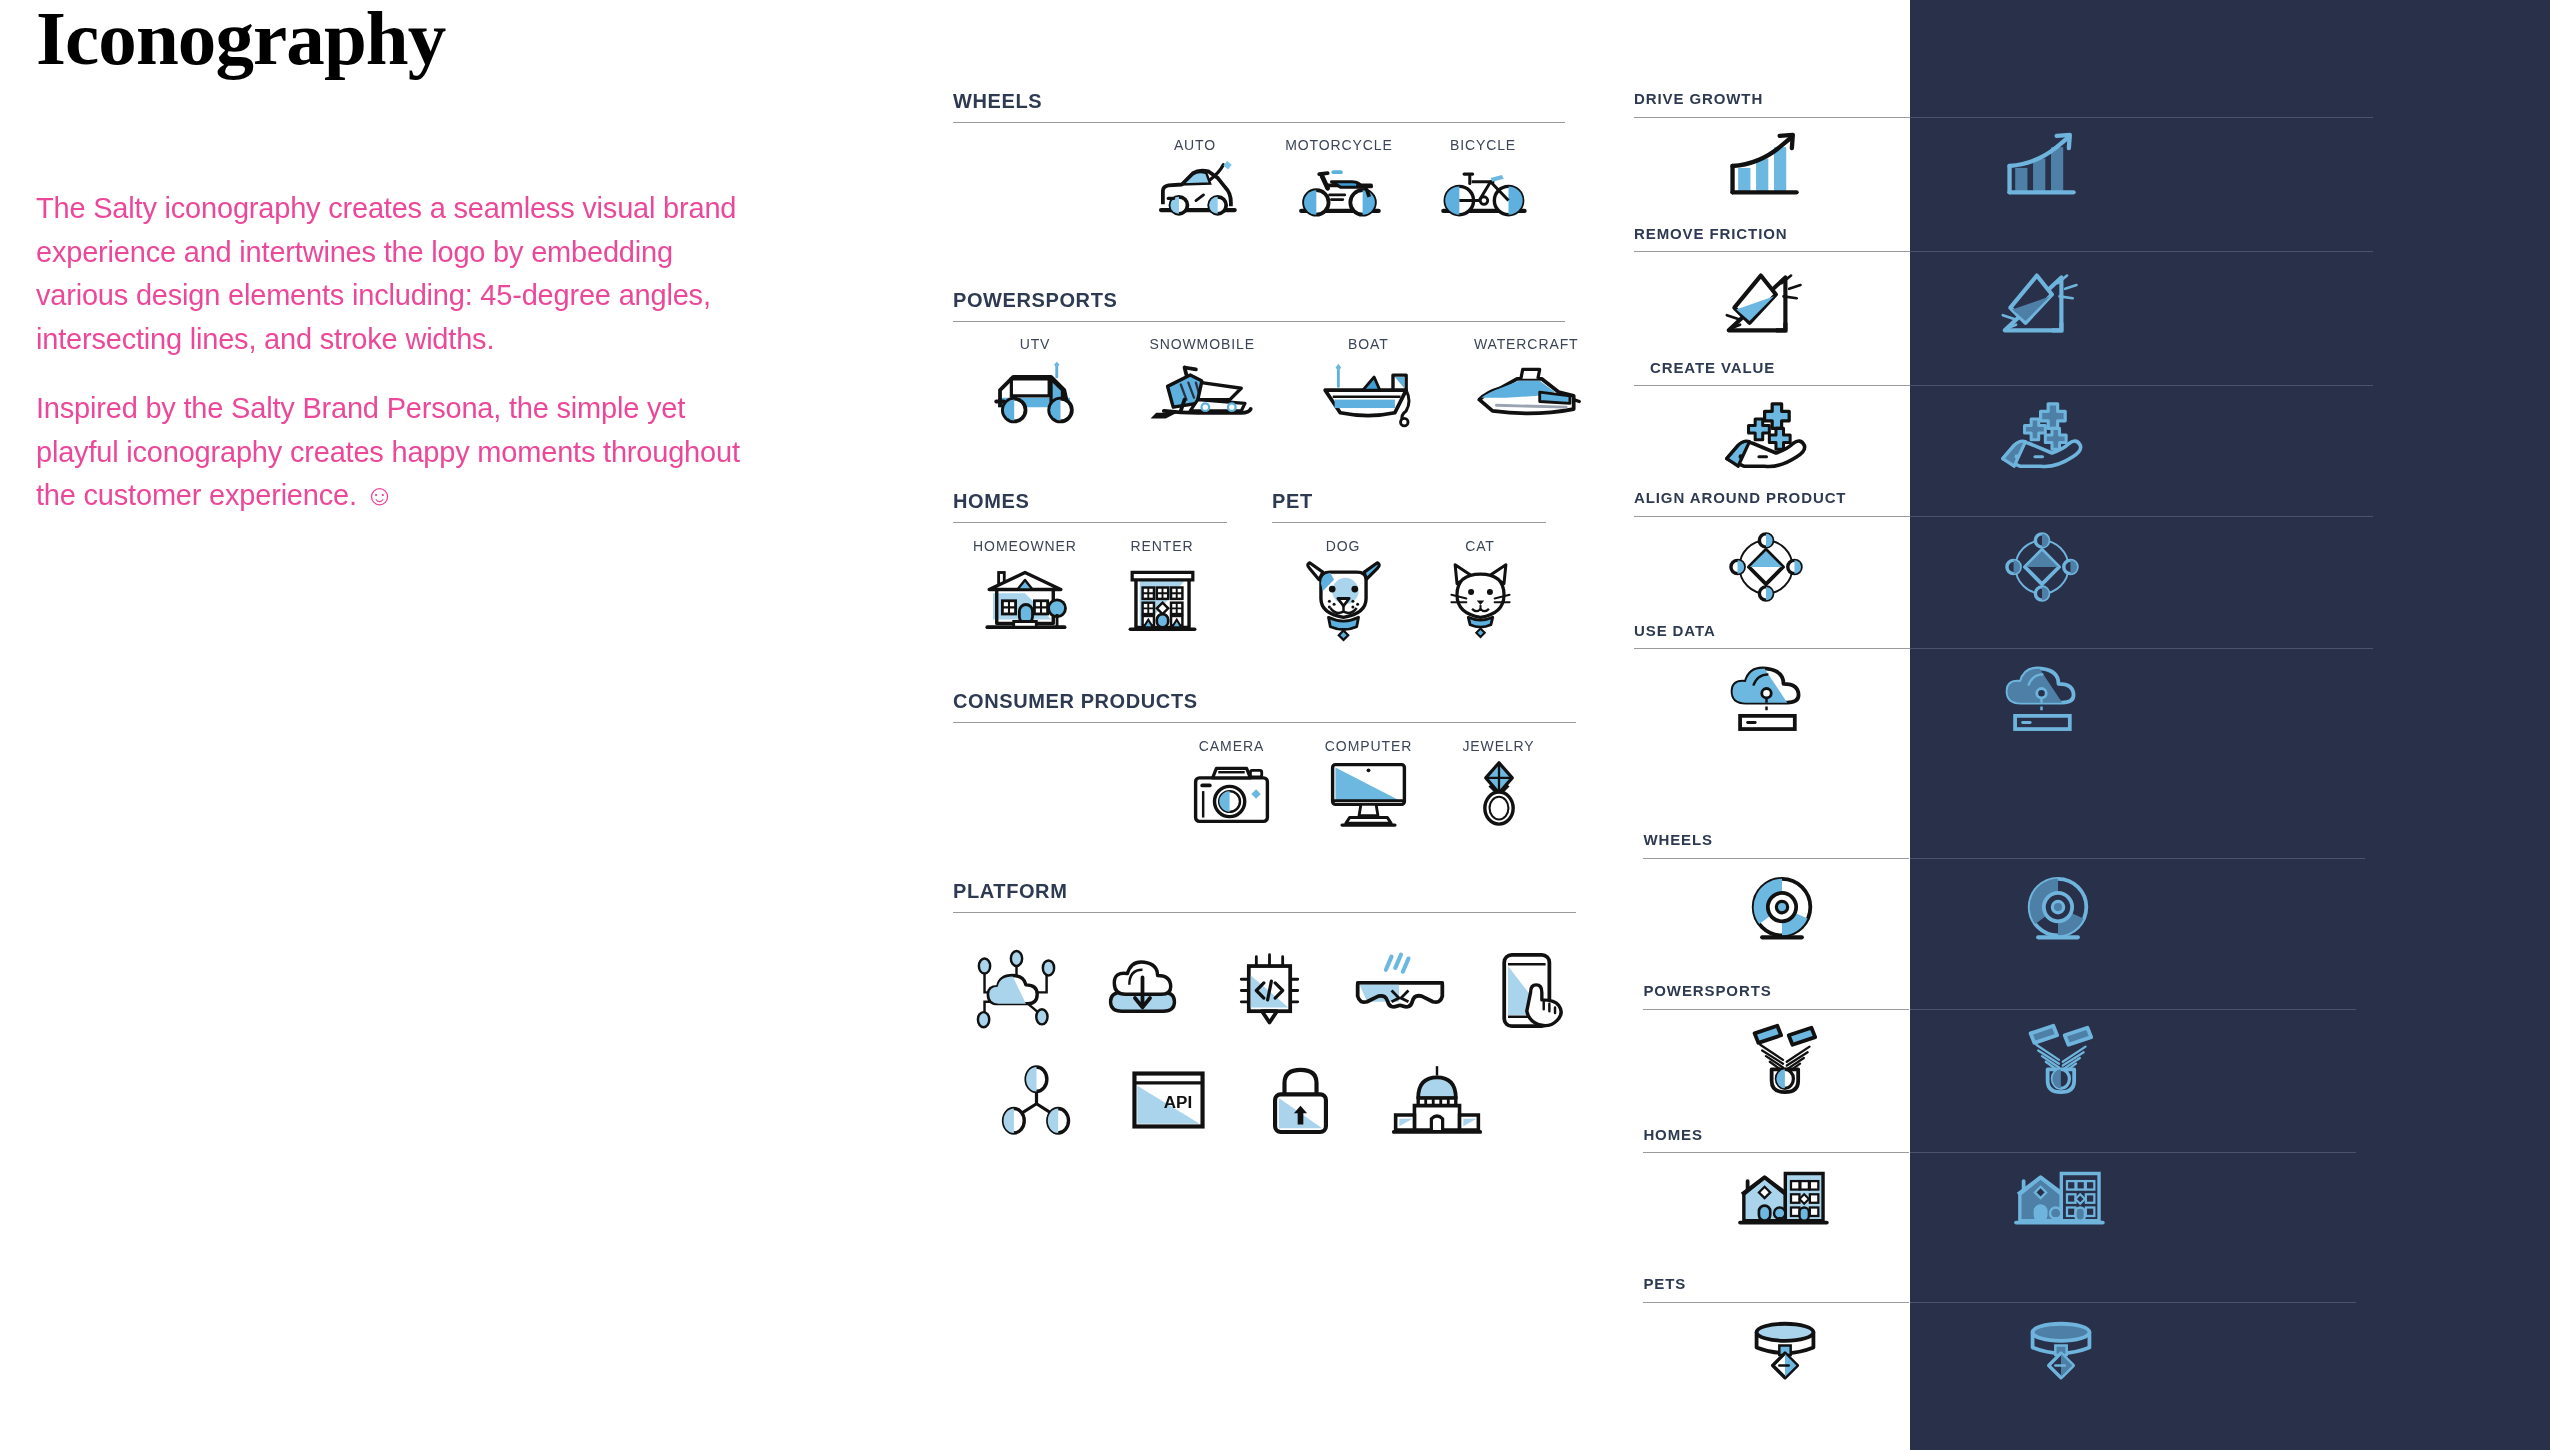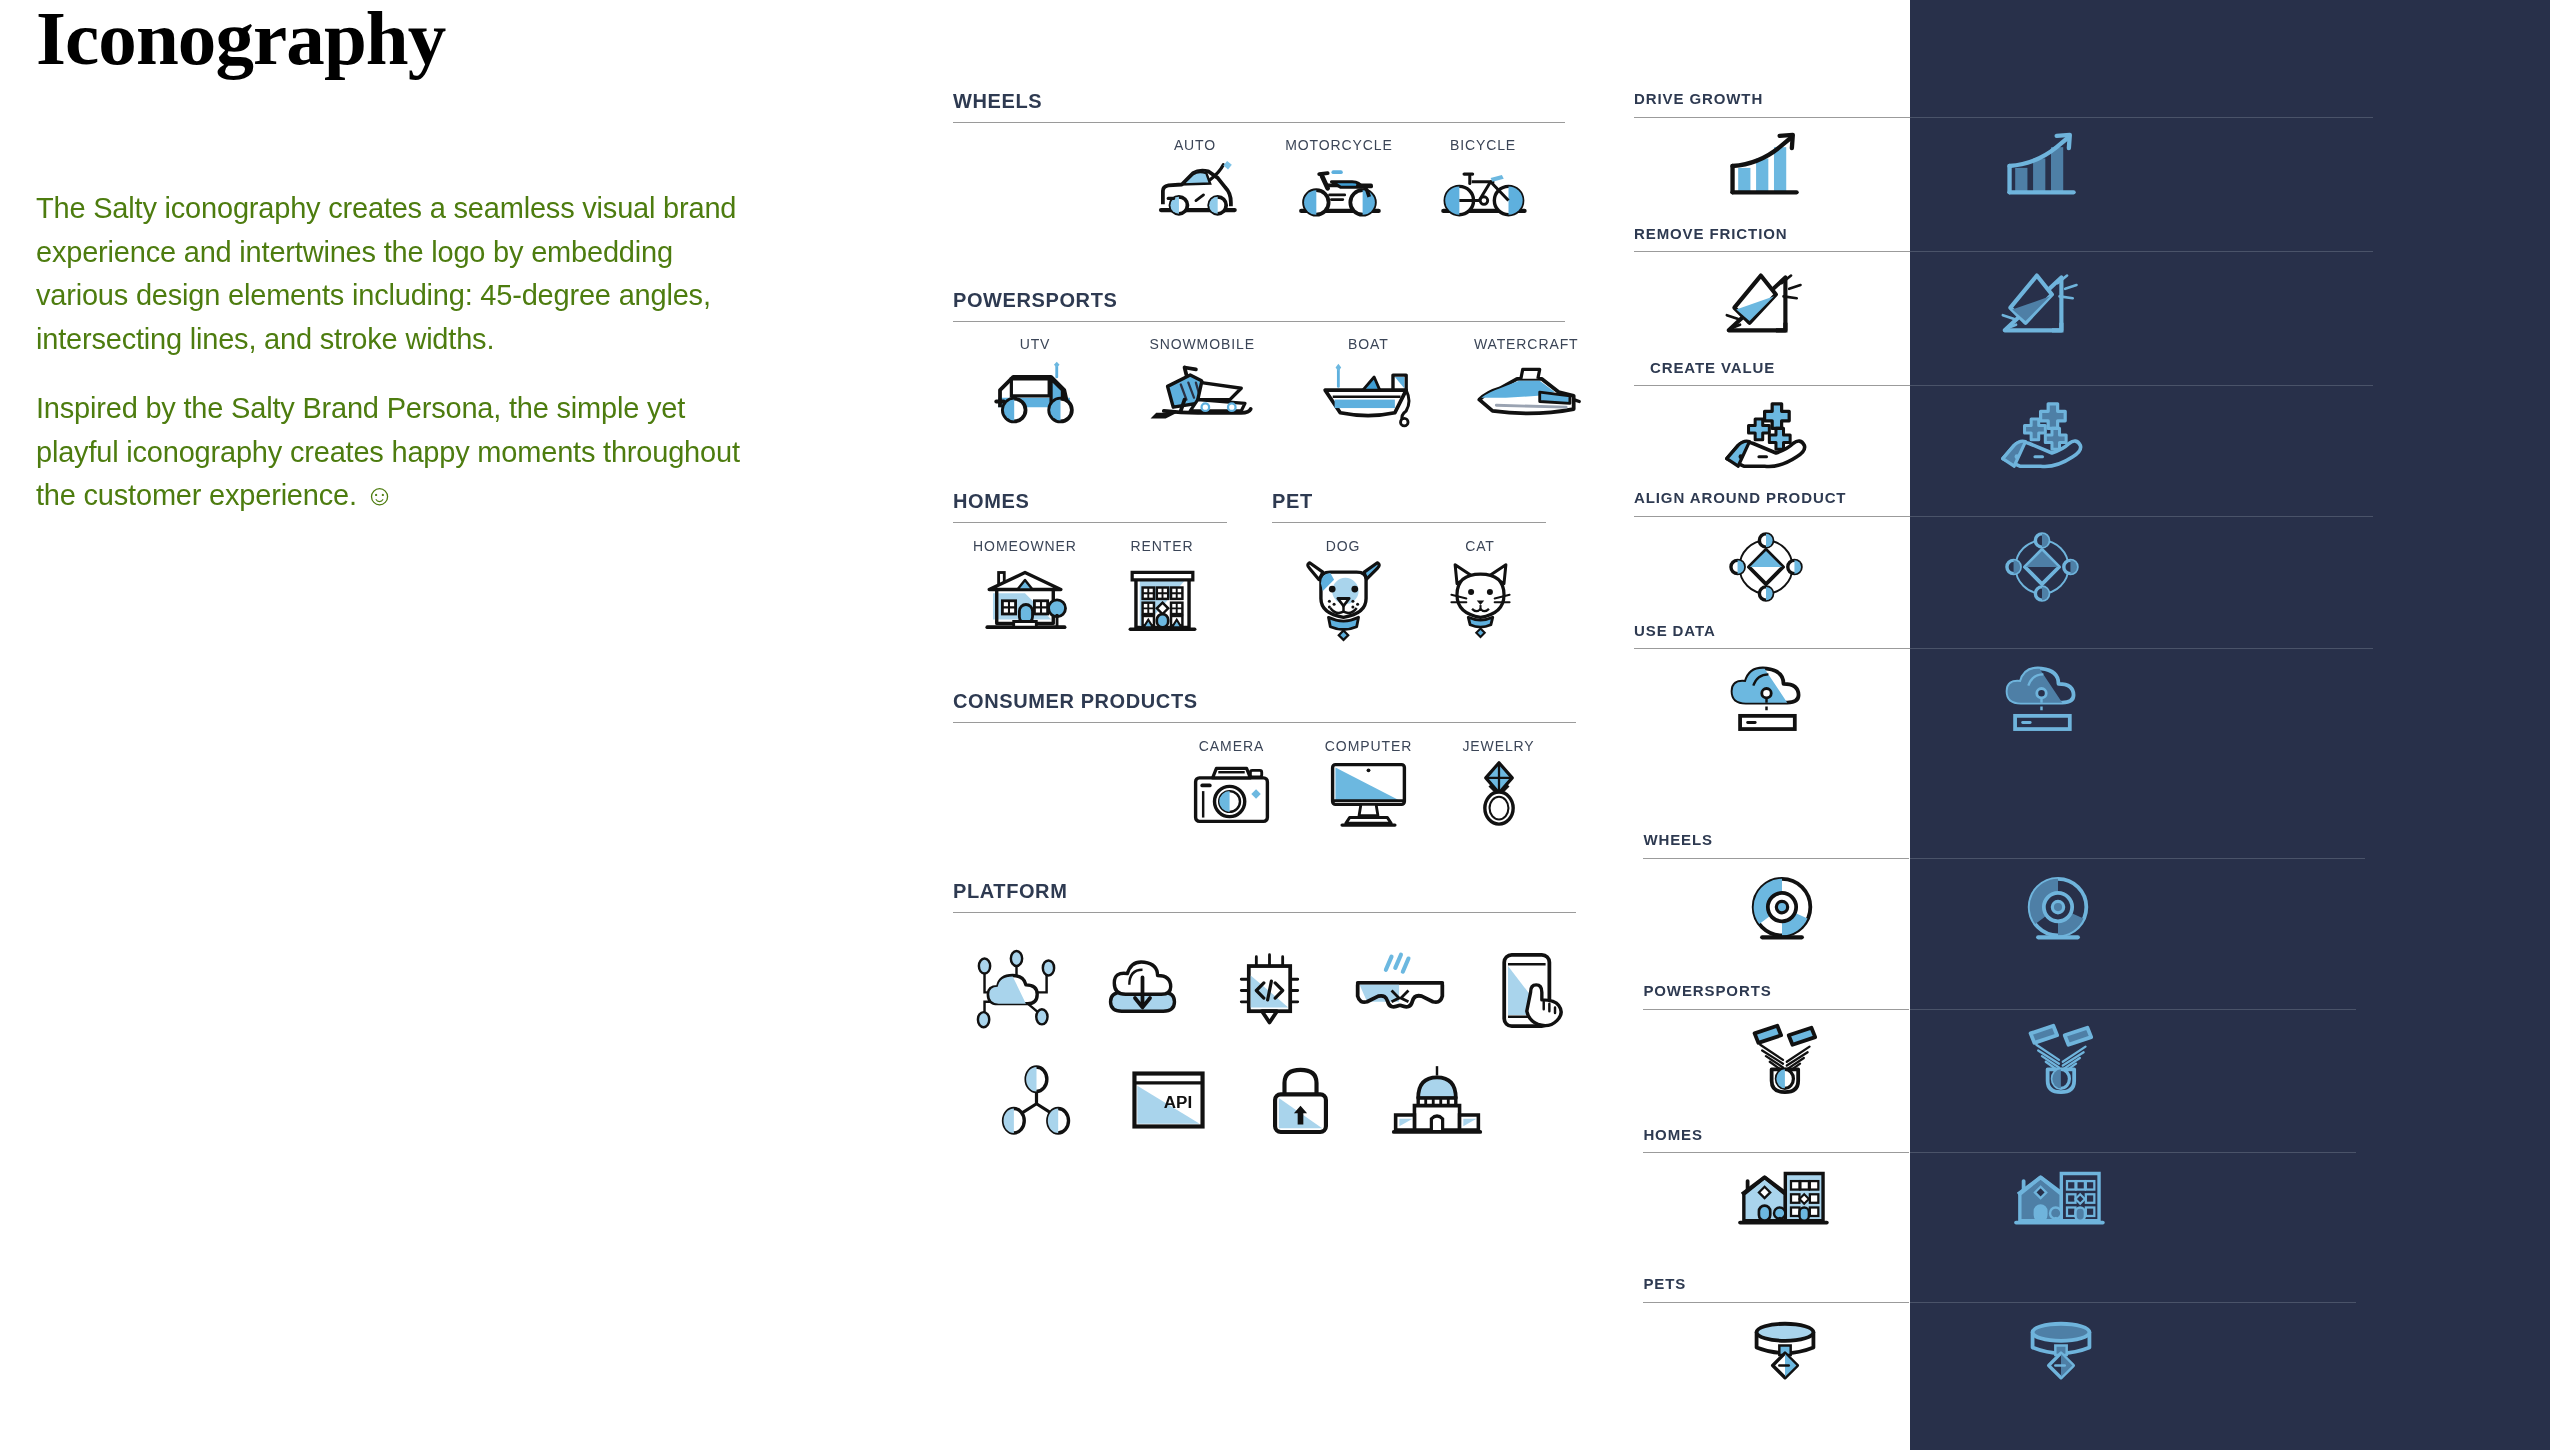--- a/index.html
+++ b/index.html
@@ -12,21 +12,21 @@
 
   
   .intro{position:absolute;left:36px;top:0px;width:756px;}
   .intro h1{
     font-family:"Liberation Serif",serif;
     font-weight:bold;font-size:77px;line-height:1.0;
     margin:0;padding:0 0 0 0;color:#000000;letter-spacing:-0.9px;
   }
   .intro .body{margin-top:110px;}
   .intro p{
-    font-size:29px;line-height:1.50;color:#4d7c0f;margin:0 0 26.4px 0;
+    font-size:29px;line-height:1.50;color:#ec4899;margin:0 0 26.4px 0;
     max-width:718px;letter-spacing:-0.2px;
   }
 
   
   .mid{position:absolute;left:953px;top:0px;width:642px;}
   .sec-head{
     font-size:20px;font-weight:bold;letter-spacing:0.6px;color:#2e3a51;
     padding-bottom:8.5px;
   }
   .sec-rule{height:0.9px;background:#9a9a9a;width:100%;}

